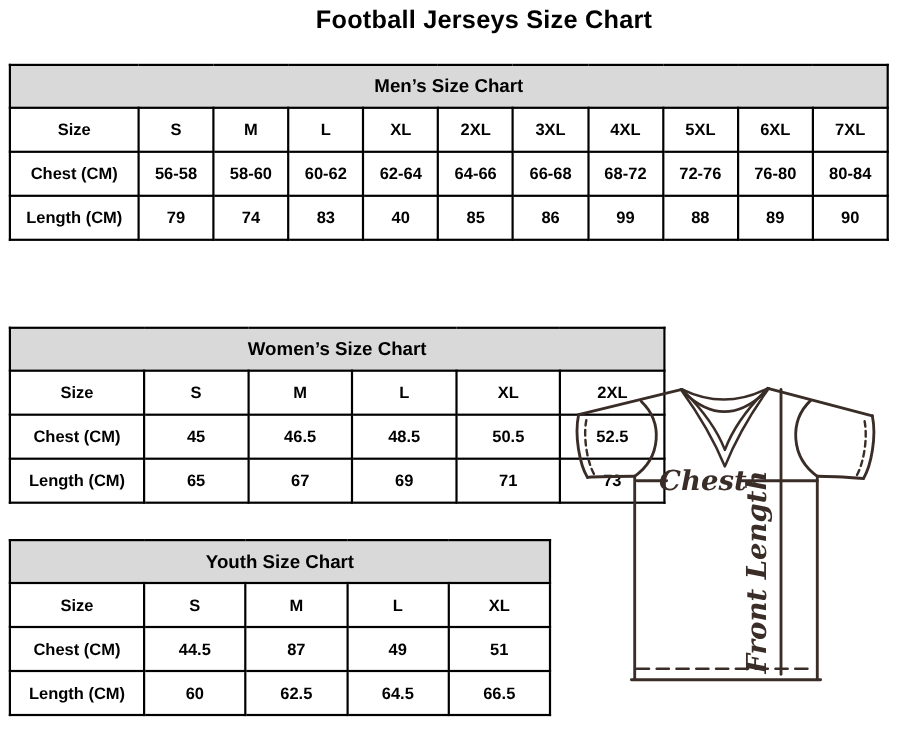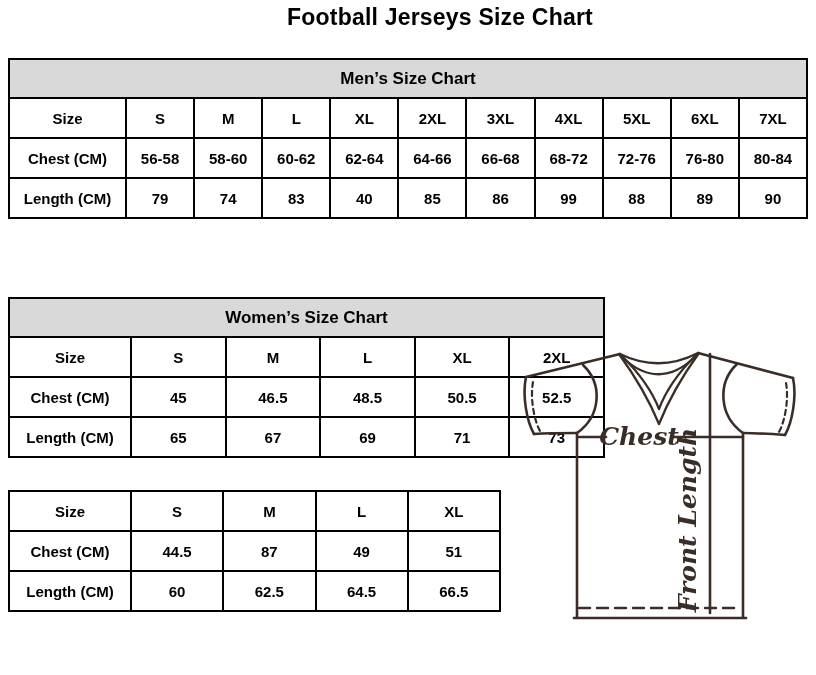--- a/index.html
+++ b/index.html
@@ -148,20 +148,23 @@
 <div class="tbl-wrap" id="youth-wrap" data-table="youth">
     <table class="size-table">
       <colgroup>
         <col>
         <col>
         <col>
         <col>
         <col>
       </colgroup>
       <tbody>
+        <tr>
+          <th colspan="5" class="tbl-title">Youth Size Chart</th>
+        </tr>
         <tr class="data-row">
           <th>Size</th>
           <td>S</td>
           <td>M</td>
           <td>L</td>
           <td>XL</td>
         </tr>
         <tr class="data-row">
           <th>Chest (CM)</th>
           <td>44.5</td>

